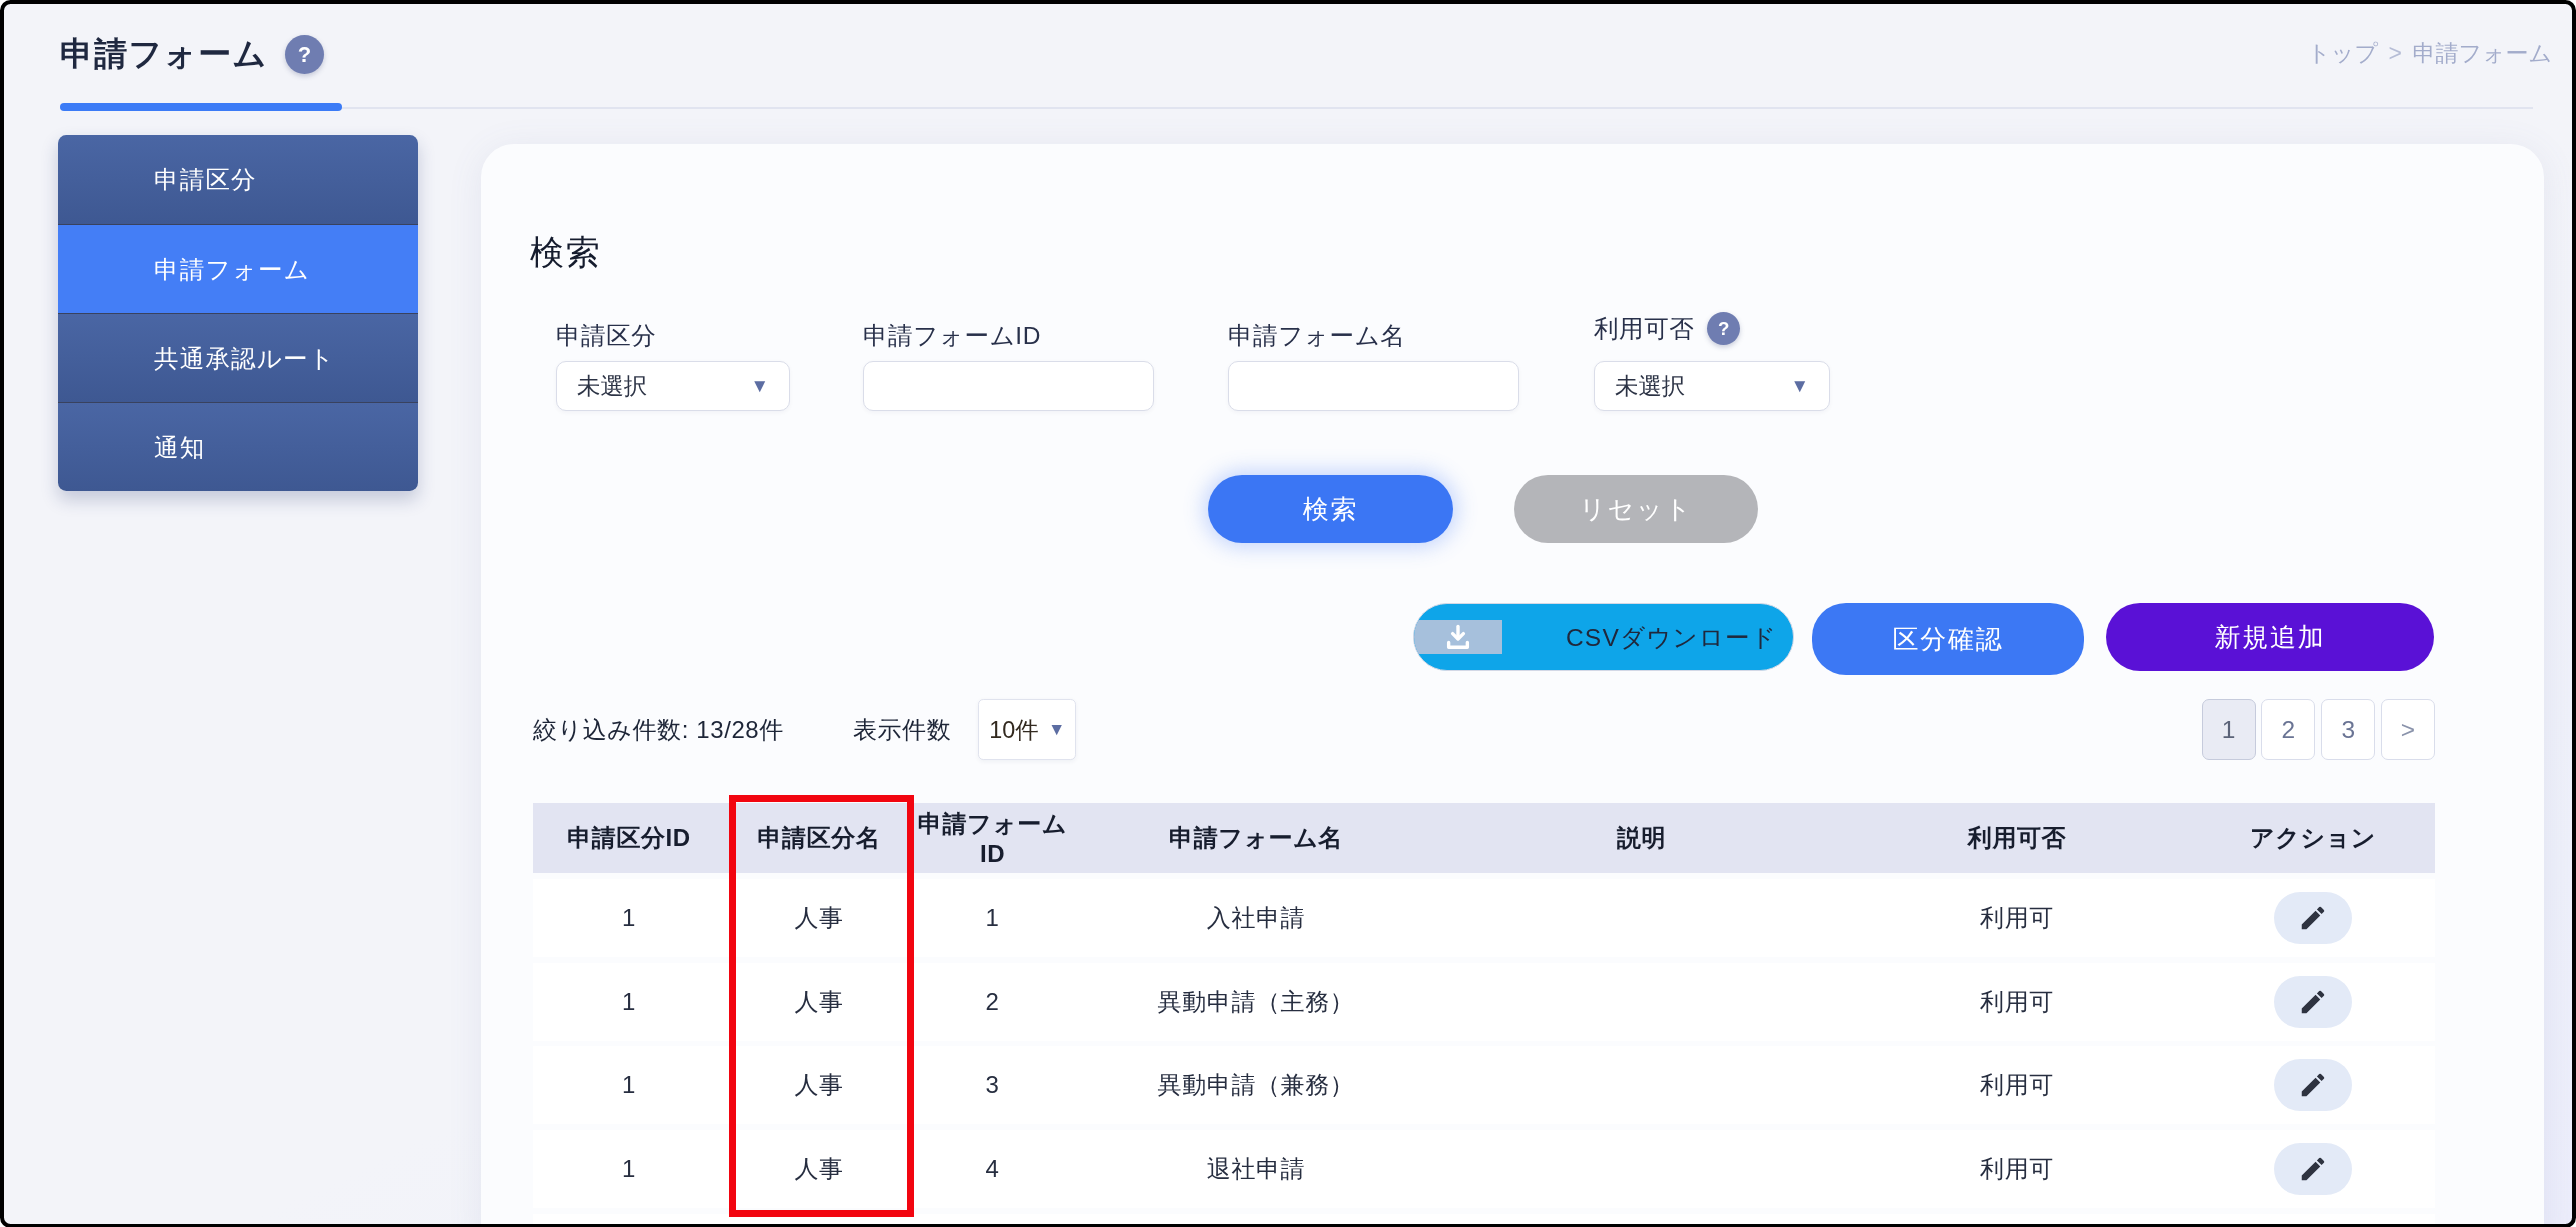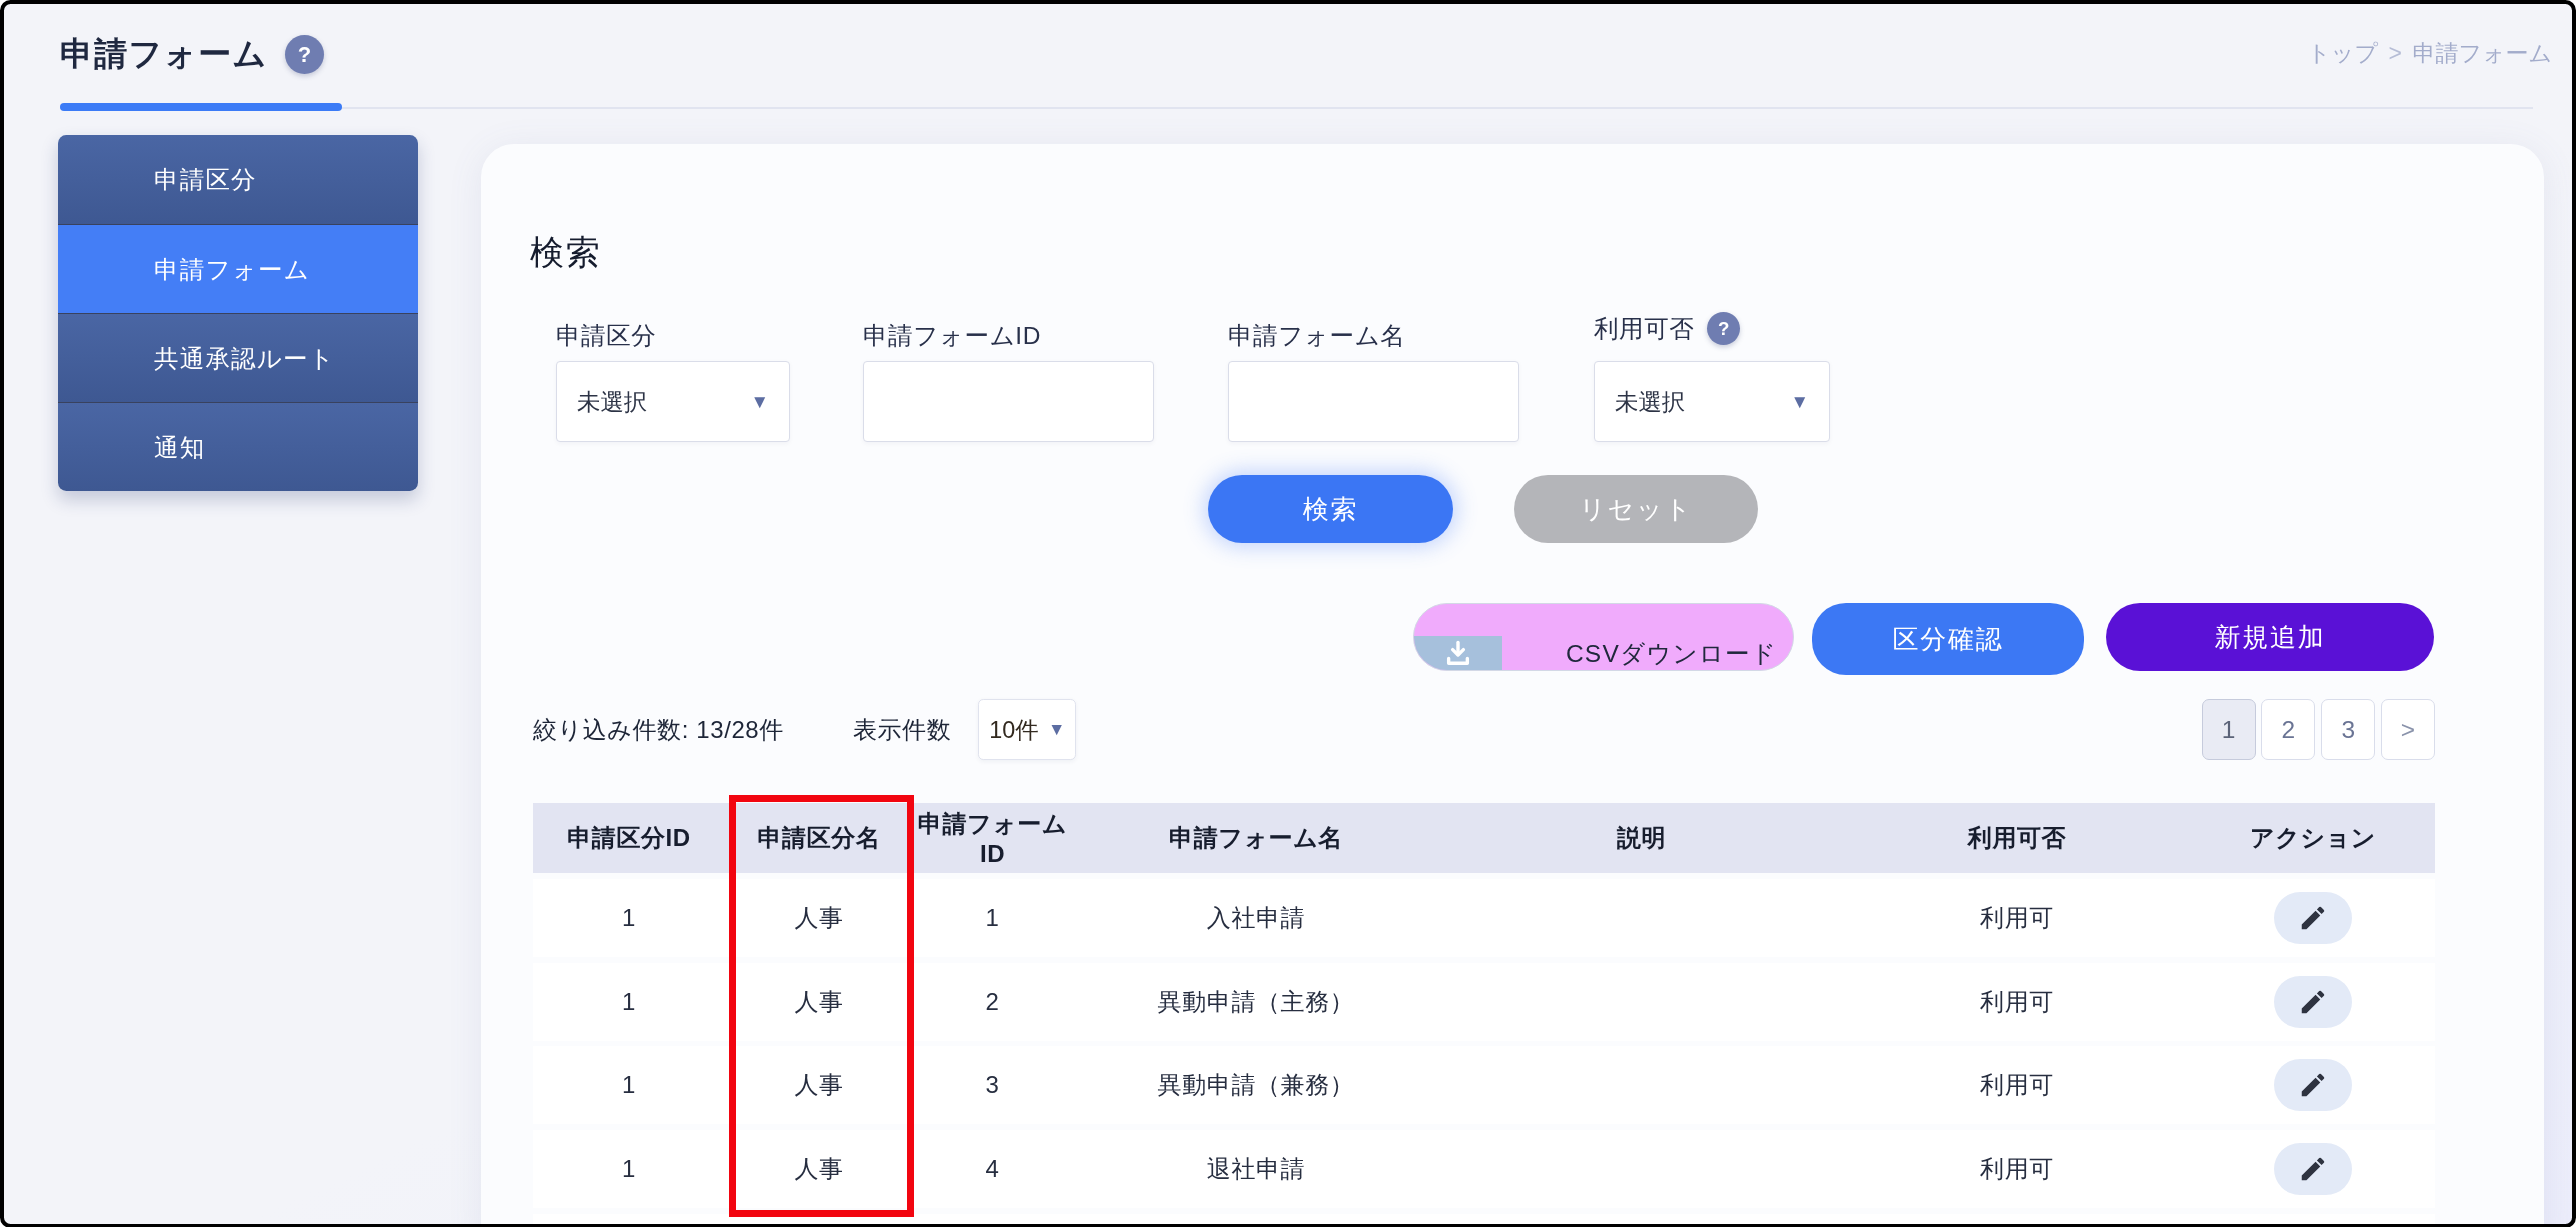--- a/index.html
+++ b/index.html
@@ -48,41 +48,41 @@
     position:absolute; left:477px; top:140px; width:2063px; height:1116px;
     background:#fbfcfe; border-radius:33px;
     box-shadow:0 5.8px 35px rgba(100,110,160,.10);
   }
   .search-heading { position:absolute; left:49px; top:86px; font-size:34px; font-weight:500; color:#151c2e; letter-spacing:1.8px; }
 
   .field-label { position:absolute; top:175px; font-size:24.5px; font-weight:500; color:#28304a; letter-spacing:0.6px; display:flex; align-items:center; gap:13px; }
   .field-label .help-circle { width:33px; height:33px; font-size:18.7px; }
   .lab-1 { left:75px; } .lab-2 { left:382px; } .lab-3 { left:747px; } .lab-4 { left:1113px; top:168px; }
 
-  .ctl { position:absolute; top:217px; height:81px; background:#fff; border:1.2px solid #dadde9; border-radius:4px;
+  .ctl { position:absolute; top:217px; height:50px; background:#fff; border:1.2px solid #dadde9; border-radius:10px;
          box-shadow:0 1.8px 4.7px rgba(20,30,70,.04); font-size:23.4px; color:#2c3345; }
   .select { display:flex; align-items:center; justify-content:space-between; padding:0 20px; cursor:pointer; }
   .select .caret { color:#5c6da2; font-size:18.7px; }
   .sel-1 { left:75px;  width:234px; }
   .inp-2 { left:382px;  width:291px; }
   .inp-3 { left:747px; width:291px; }
   .sel-4 { left:1113px; width:236px; }
   input.ctl { padding:0 20px; outline:none; }
 
   .btn { border:none; display:flex; align-items:center; justify-content:center; cursor:pointer;
          font-family:inherit; letter-spacing:1.8px; }
   .btn-search { position:absolute; left:727px; top:331px; width:245px; height:68px; border-radius:34px;
                 background:#3b76f4; color:#fff; font-size:26px;
                 box-shadow:0 0 20px 4.7px rgba(80,130,250,.30); }
   .btn-reset  { position:absolute; left:1033px; top:331px; width:244px; height:68px; border-radius:34px;
                 background:#b4b5b9; color:#fff; font-size:26px; }
 
   .btn-csv { position:absolute; left:932px; top:459px; width:381px; height:68px; border-radius:34px;
-             background:#f0abfc; border:1.2px solid #d3d8e6; overflow:hidden; padding:0;
-             display:flex; align-items:flex-end;gap:48px; }
+             background:#0ea5e9; border:1.2px solid #d3d8e6; overflow:hidden; padding:0;
+             display:flex; align-items:center;gap:48px; }
   .csv-icon-seg { width:88px; background:#a6c0dc; display:flex; align-items:center; justify-content:center; flex:0 0 auto; }
   .csv-text { flex:1; display:flex; align-items:center; justify-content:center;
               font-size:24.5px; color:#20283c; font-weight:500; letter-spacing:1.2px; }
   .btn-kubun { position:absolute; left:1331px; top:459px; width:272px; height:72px; border-radius:34px;
                background:#3c78f4; color:#fff; font-size:26px; }
   .btn-add   { position:absolute; left:1625px; top:459px; width:328px; height:68px; border-radius:34px;
                background:#5a11d6; color:#fff; font-size:26px; }
 
   
   .list-controls { position:absolute; left:52px; top:553px; width:1902px; height:65px;

